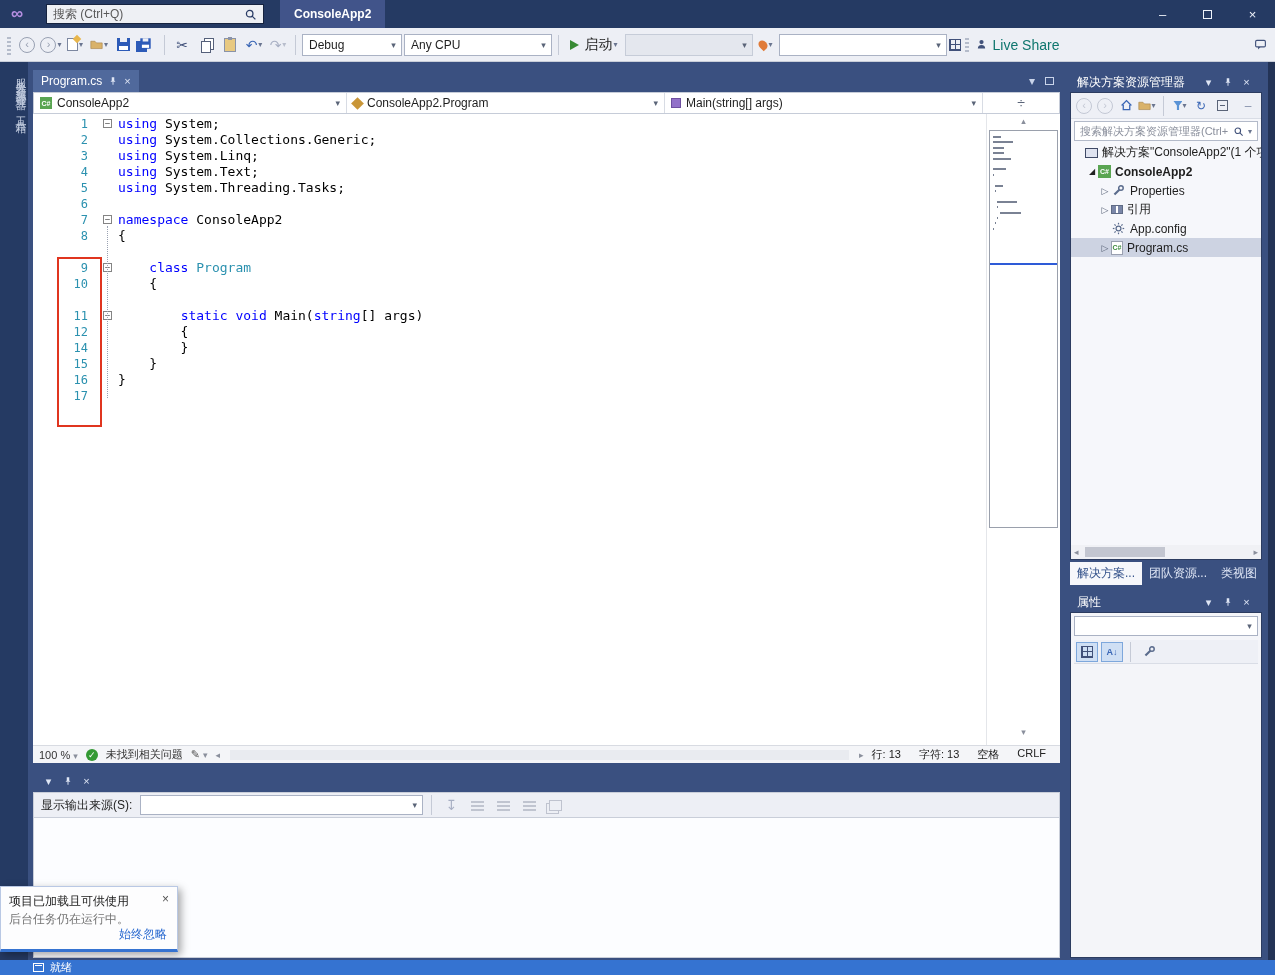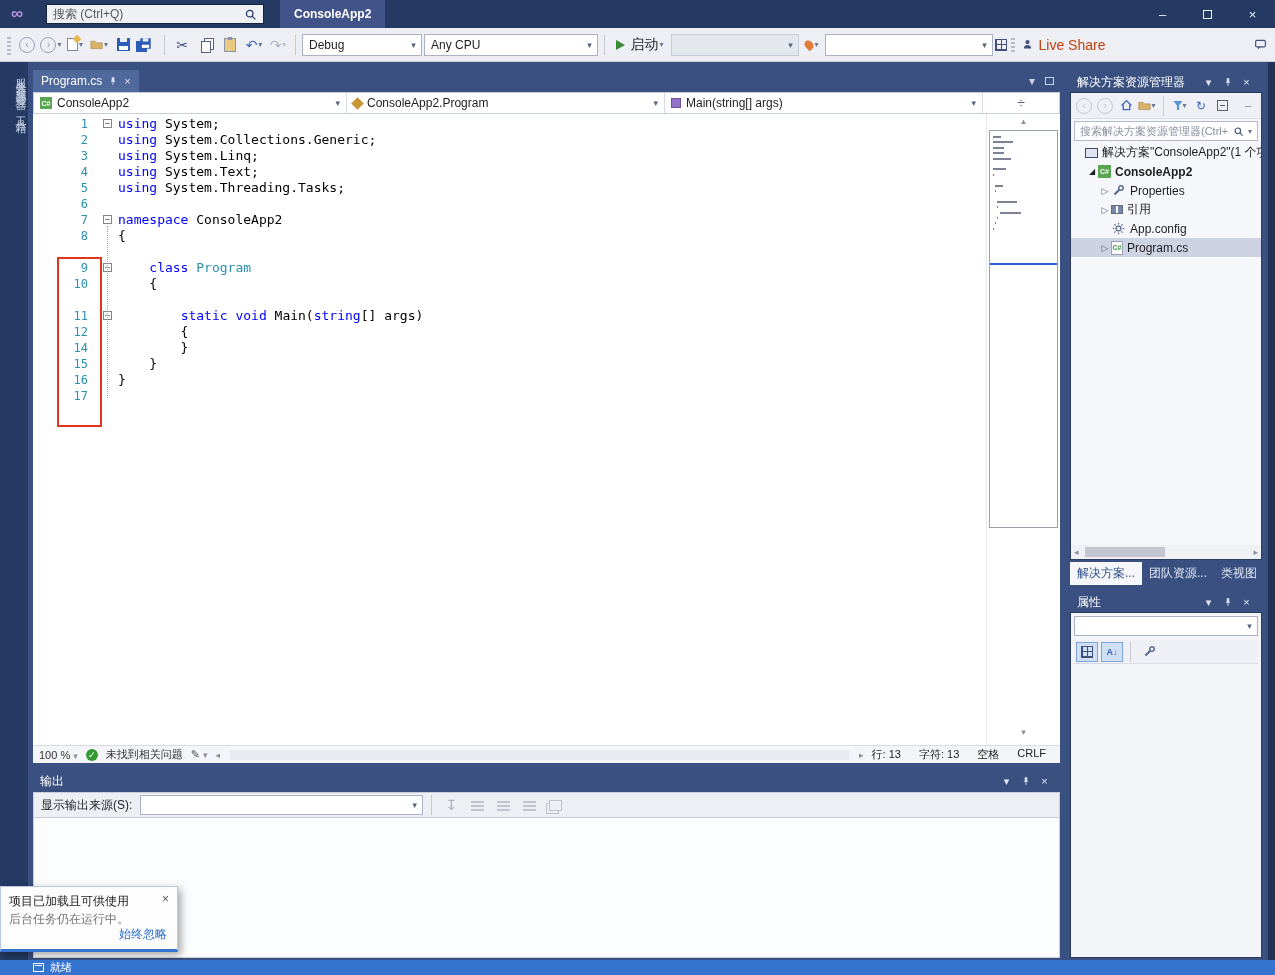--- a/index.html
+++ b/index.html
@@ -251,26 +251,26 @@
     </span>
   <span class="tbi blue">
       <span>↶</span>
       <span class="mini-arr">▾</span>
     </span>
   <span class="tbi dim">
       <span>↷</span>
       <span class="mini-arr">▾</span>
     </span>
   <span class="tb-sep"></span>
-  <div class="combo" style="width:120px">
+  <div class="combo" style="width:100px">
       <span>Debug</span>
       <span class="sp"></span>
       <span class="arr">▾</span>
     </div>
-  <div class="combo" style="width:174px">
+  <div class="combo" style="width:148px">
       <span>Any CPU</span>
       <span class="sp"></span>
       <span class="arr">▾</span>
     </div>
   <span class="tb-sep"></span>
   <span class="tbi" style="min-width:58px;color:#1e1e1e">
       <span class="play"></span>
       <span>启动</span>
       <span class="mini-arr">▾</span>
     </span>
@@ -283,21 +283,21 @@
       <span class="mini-arr">▾</span>
     </span>
   <div class="combo" style="width:168px">
       <span class="sp"></span>
       <span class="arr">▾</span>
     </div>
   <span class="tbi">
       <span class="i-grid"></span>
       <span class="dragdots" style="height:14px"></span>
     </span>
-  <span class="tbi" style="min-width:86px;color:#c2410c;gap:5px">
+  <span class="tbi" style="min-width:86px;color:#0f766e;gap:5px">
       <svg class="svgic" style="color:#41517a" viewBox="0 0 16 16">
         <use href="#sy-person"></use>
       </svg>
       <span>Live Share</span>
     </span>
   <span class="sp"></span>
   <span class="tbi">
       <svg class="svgic" viewBox="0 0 16 16">
         <use href="#sy-bubble"></use>
       </svg>
@@ -537,21 +537,20 @@
     <span class="tb-sep"></span>
     <span class="propicon">
         <svg class="svgic" style="color:#5a6b8c" viewBox="0 0 16 16">
           <use href="#sy-wrench"></use>
         </svg>
       </span>
   </div>
 </div>
 
 <div class="twhead" style="left:33px;top:770px;width:1027px;height:22px">
-  <span style="flex:1">输出</span>
   <span class="headic">▾</span>
   <span class="headic">
       <svg class="svgic" style="width:10px;height:10px" viewBox="0 0 16 16">
         <use href="#sy-pin"></use>
       </svg>
     </span>
   <span class="headic">×</span>
 </div>
 <div id="out-tools">
   <span>显示输出来源(S):</span>

